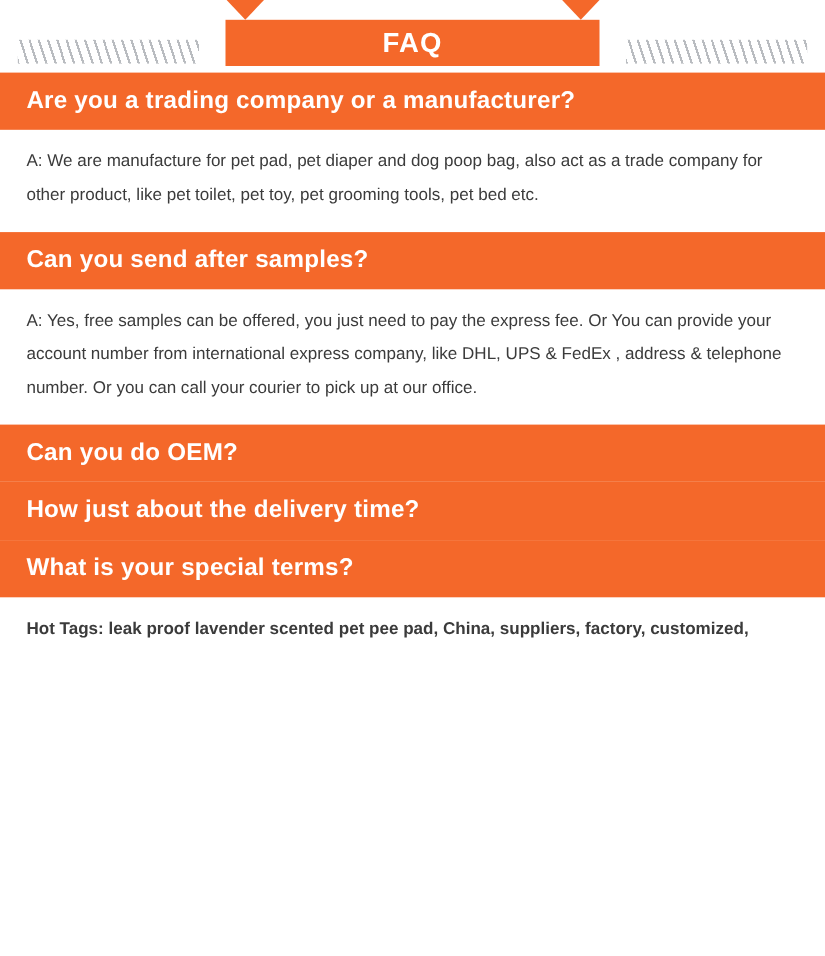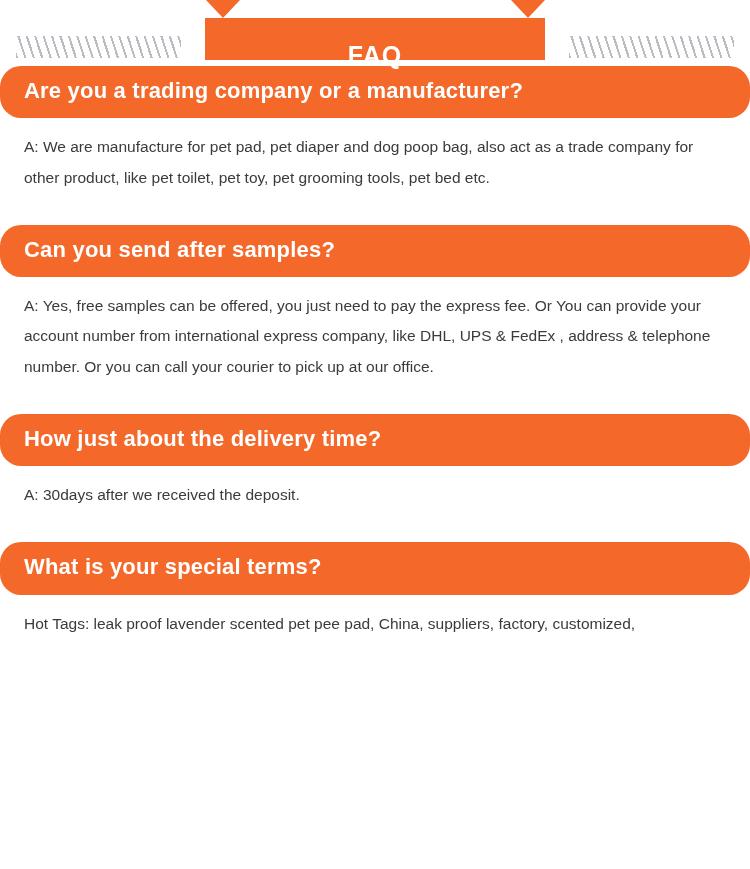--- a/index.html
+++ b/index.html
@@ -57,21 +57,20 @@
     left: 205px;
     top: 18px;
     width: 340px;
     height: 42px;
     line-height: 42px;
     text-align: center;
     color: #ffffff;
     font-size: 25px;
     font-weight: bold;
     letter-spacing: 1px;
-    margin-top: 16px;
   }
   .notch {
     position: absolute;
     top: 0px;
     width: 0;
     height: 0;
     border-left: 17px solid transparent;
     border-right: 17px solid transparent;
     border-top: 18px solid #f4682a;
   }
@@ -81,30 +80,29 @@
   
   .qa-list { width: 750px; }
   .question {
     background: #f4682a;
     color: #ffffff;
     font-size: 22px;
     font-weight: bold;
     padding: 12px 24px 14px 24px;
     letter-spacing: 0.2px;
     line-height: 1.2;
-    border-radius: 21px;
   }
   .answer {
     color: #3b3b3b;
     font-size: 15.5px;
     line-height: 1.95;
-    padding: 14px 24px 32px 24px;
+    padding: 14px 24px 18px 24px;
   }
   .answer p { margin: 0; }
-  .answer .line { display: block; }
+  .answer .line { display: block; font-weight: bold; }
 </style>
 </head>
 <body>
 
 <div id="page">
 
   <div class="faq-header">
     <div class="hatch hatch-left">
       <div class="hatch-inner"></div>
     </div>
@@ -122,25 +120,23 @@
     <div class="question">Are you a trading company or a manufacturer?</div>
     <div class="answer">
       <p>A: We are manufacture for pet pad, pet diaper and dog poop bag, also act as a trade company for other product, like pet toilet, pet toy, pet grooming tools, pet bed etc.</p>
     </div>
 
     <div class="question">Can you send after samples?</div>
     <div class="answer">
       <p>A: Yes, free samples can be offered, you just need to pay the express fee. Or You can provide your account number from international express company, like DHL, UPS &amp; FedEx , address &amp; telephone number. Or you can call your courier to pick up at our office.</p>
     </div>
 
+    <div class="question">Can you do OEM?</div>
 
     <div class="question">How just about the delivery time?</div>
-    <div class="answer">
-      <p>A: 30days after we received the deposit.</p>
-    </div>
 
     <div class="question">What is your special terms?</div>
     <div class="answer">
       <span class="line">Hot Tags: leak proof lavender scented pet pee pad, China, suppliers, factory, customized,</span>
     </div>
 
   </div>
 </div>
 
 </body></html>

